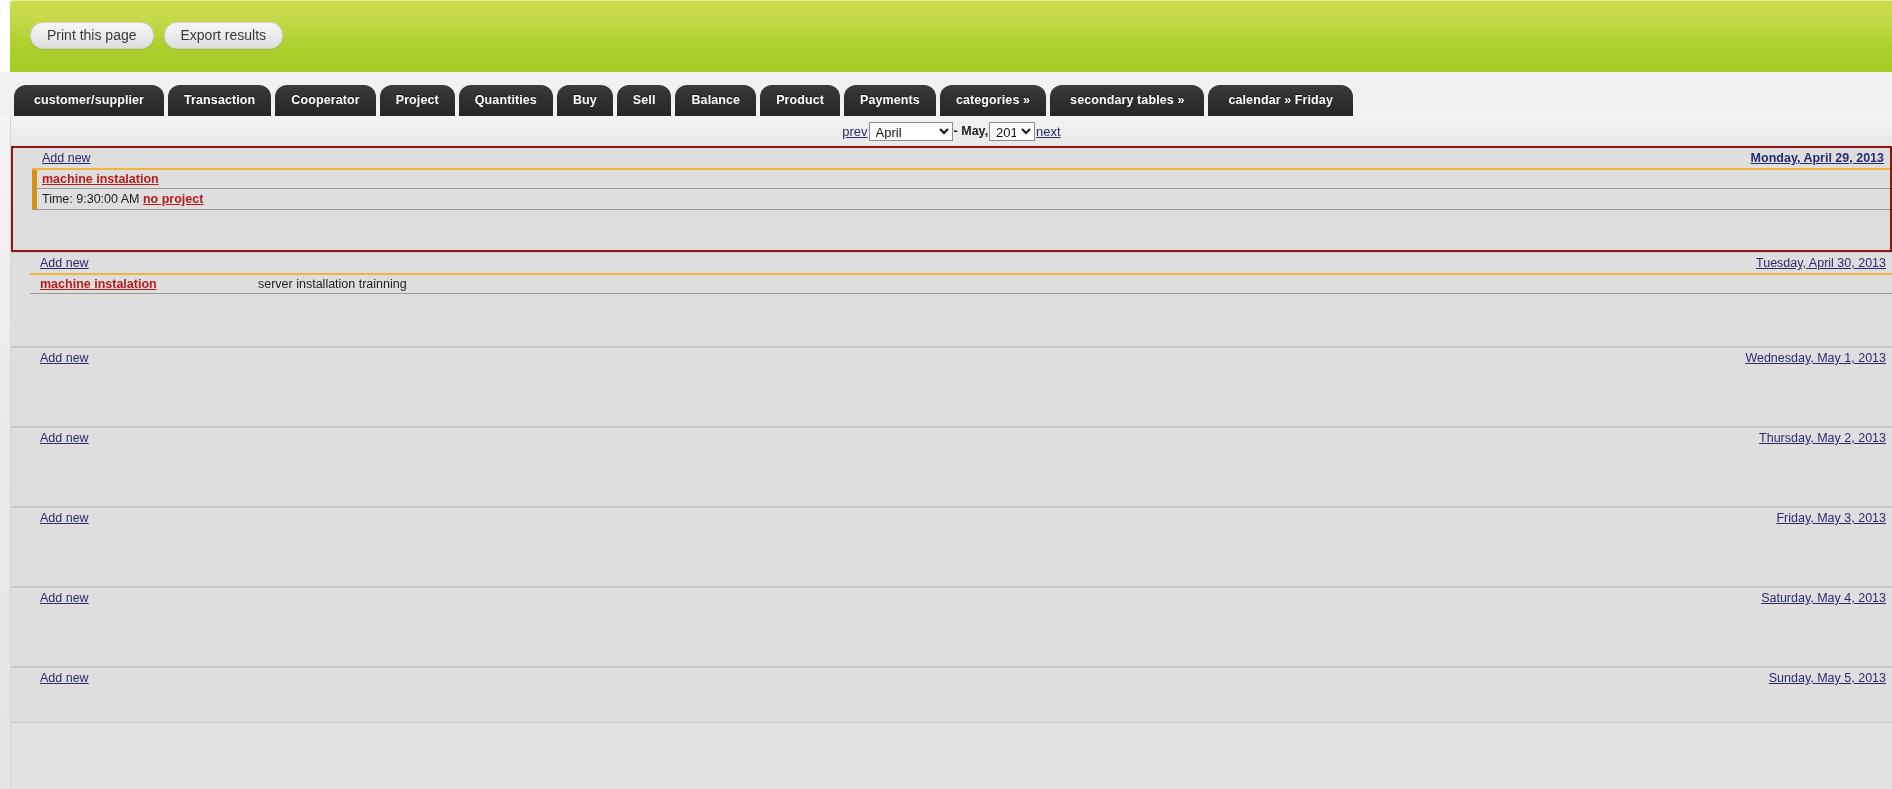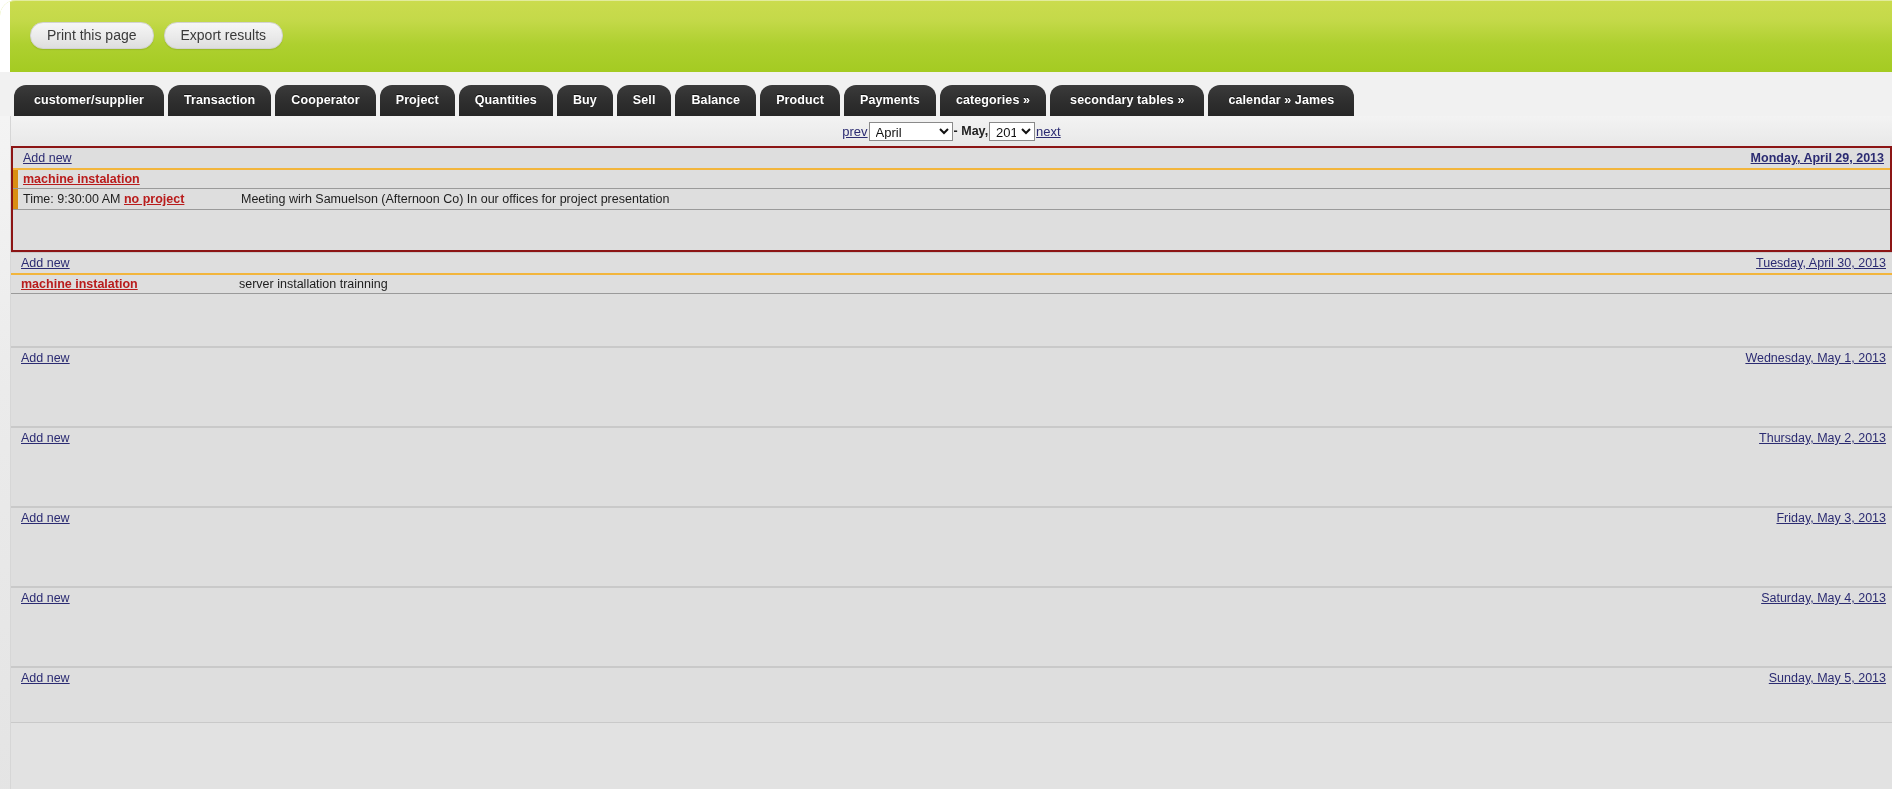--- a/index.html
+++ b/index.html
@@ -132,20 +132,21 @@
   
   .days {
     position: relative;
   }
   .day-block {
     position: relative;
     background: #dedede;
     box-sizing: border-box;
     border-top: 1px solid #c9c9c9;
     border-bottom: 1px solid #c9c9c9;
+    padding-left: 19px;
   }
   .day-block.highlight {
     border: 2px solid #8c1515;
     background: #dedede;
   }
   .day-head {
     position: relative;
     height: 20px;
     display: flex;
     align-items: center;
@@ -228,21 +229,21 @@
       <div class="tab"><span>Cooperator</span></div>
       <div class="tab"><span>Project</span></div>
       <div class="tab"><span>Quantities</span></div>
       <div class="tab"><span>Buy</span></div>
       <div class="tab"><span>Sell</span></div>
       <div class="tab"><span>Balance</span></div>
       <div class="tab"><span>Product</span></div>
       <div class="tab"><span>Payments</span></div>
       <div class="tab"><span>categories »</span></div>
       <div class="tab wide"><span>secondary tables »</span></div>
-      <div class="tab wide"><span>calendar » James</span></div>
+      <div class="tab wide"><span>calendar » Friday</span></div>
     </div>
 </div>
 
 <div class="page-body">
   <div class="page-inner">
 
     <div class="monthnav">
       <span class="navlink">prev</span>
       <select class="sel sel-month" id="month-select"><option value="January">January</option><option value="February">February</option><option value="March">March</option><option value="April" selected="">April</option><option value="May">May</option><option value="June">June</option><option value="July">July</option><option value="August">August</option><option value="September">September</option><option value="October">October</option><option value="November">November</option><option value="December">December</option></select>
       <span class="dash-label">- May,</span>
@@ -257,21 +258,20 @@
             <span class="day-title">Monday, April 29, 2013</span>
           </div>
           <div class="entries">
             <div class="entry first-entry">
               <span class="marker"></span>
               <span class="col-title"><span class="entry-link">machine instalation</span></span>
             </div>
             <div class="entry">
               <span class="marker"></span>
               <span class="col-title"><span class="time-text">Time: 9:30:00 AM </span><span class="entry-link">no project</span></span>
-              <span class="col-desc">Meeting wirh Samuelson (Afternoon Co) In our offices for project presentation</span>
             </div>
           </div>
           <div class="day-filler" style="height: 40px;"></div>
         </div>
         <div class="day-block">
           <div class="day-head">
             <span class="addnew">Add new</span>
             <span class="day-title plain">Tuesday, April 30, 2013</span>
           </div>
           <div class="entries">

